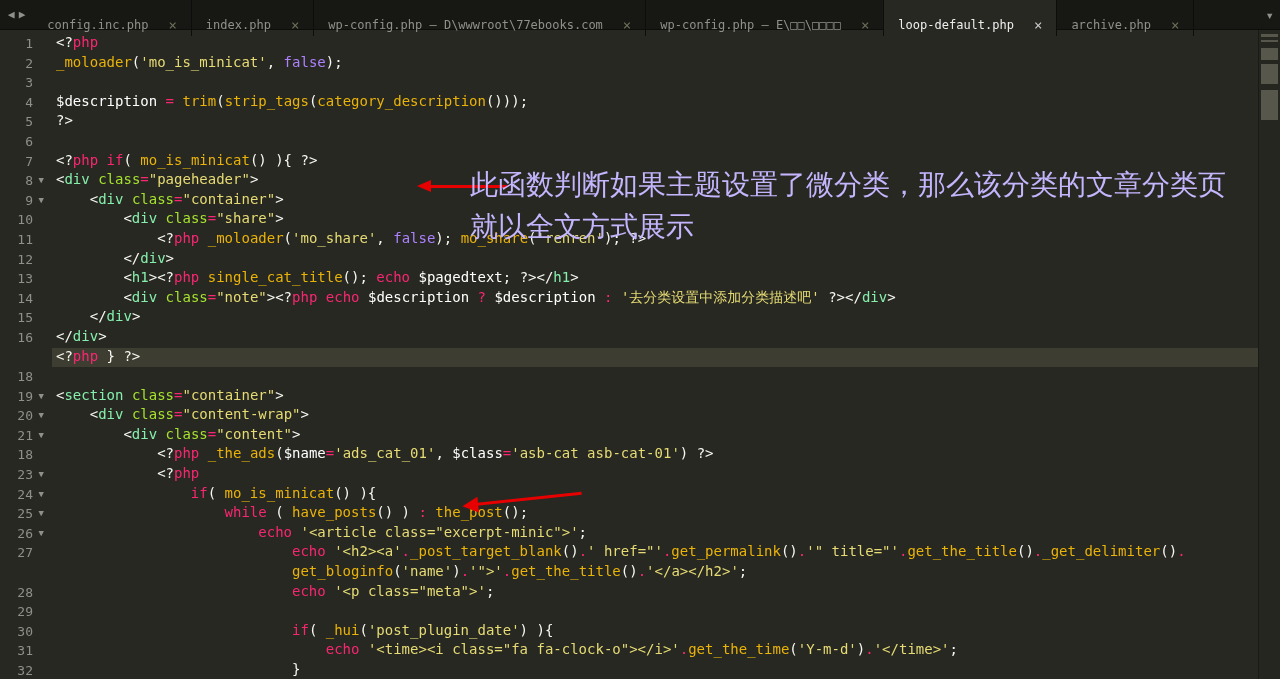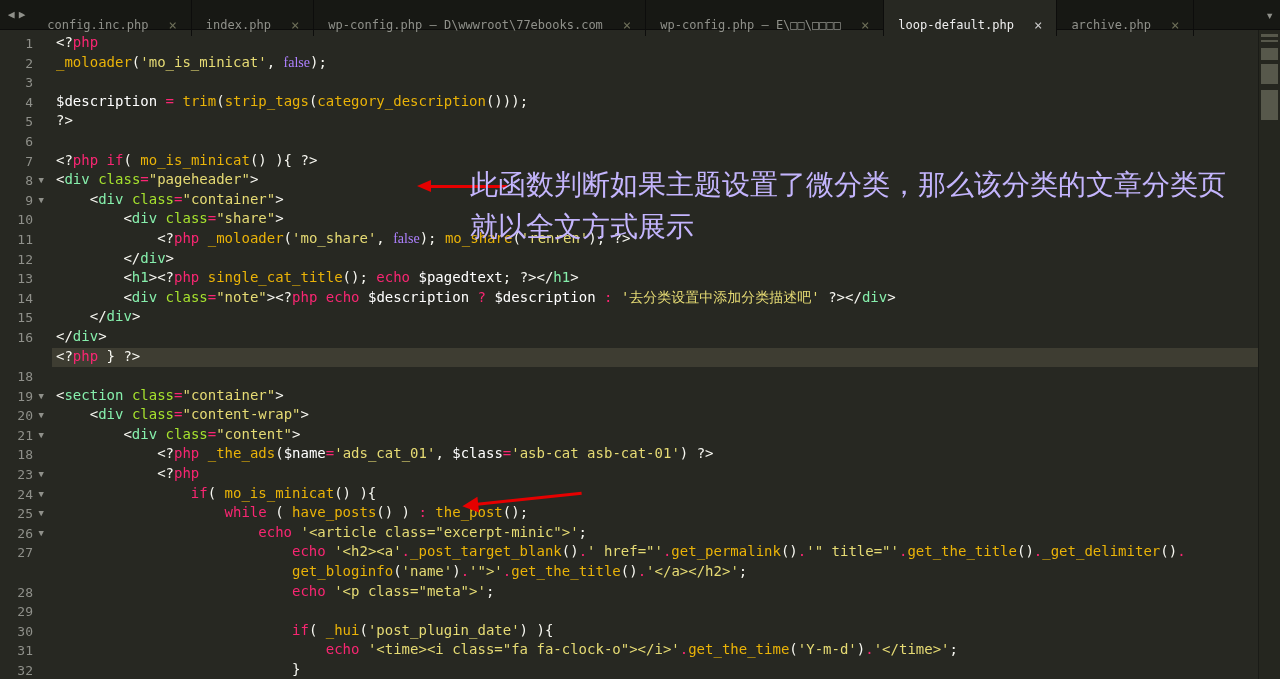--- a/index.html
+++ b/index.html
@@ -20,21 +20,21 @@
 .line { height:19.6px; white-space:pre; padding-left:4px; }
 .line.hi { background:#3e3d32; }
 .line.cont::before { content:""; position:absolute; left:-12px; color:#555; }
 .tok-tag { color:#86efac; }
 .tok-attr { color:#a6e22e; }
 .tok-str { color:#e6db74; }
 .tok-func { color:#eab308; }
 .tok-var { color:#fff; }
 .tok-punc { color:#f8f8f2; }
 .tok-op { color:#f92672; }
-.tok-const { color:#ae81ff;font-family:Liberation Serif, serif; }
+.tok-const { color:#ae81ff; }
 .tok-word { color:#f92672; }
 .annotation { position:absolute; color:#c4b5fd; font-family:"Microsoft YaHei",sans-serif; font-size:28px; font-weight:500; line-height:1.5; pointer-events:none; }
 .arrow1 { position:absolute; left:365px; top:150px; width:90px; height:13px; pointer-events:none; }
 .arrow1::before { content:""; position:absolute; right:0; top:5px; width:80px; height:3px; background:#e60000; }
 .arrow1::after { content:""; position:absolute; left:0; top:0; border-right:14px solid #e60000; border-top:6px solid transparent; border-bottom:6px solid transparent; }
 .arrow2 { position:absolute; left:410px; top:462px; width:120px; height:16px; pointer-events:none; transform:rotate(-6deg); }
 .arrow2::before { content:""; position:absolute; right:0; top:6px; width:105px; height:3px; background:#e60000; }
 .arrow2::after { content:""; position:absolute; left:0; top:0; border-right:16px solid #e60000; border-top:8px solid transparent; border-bottom:8px solid transparent; }
 .minimap { position:absolute; right:0; top:30px; width:22px; height:649px; background:#25261f; border-left:1px solid #1a1b17; }
 .minimap .mm { position:absolute; left:2px; right:2px; background:#57584b; }

